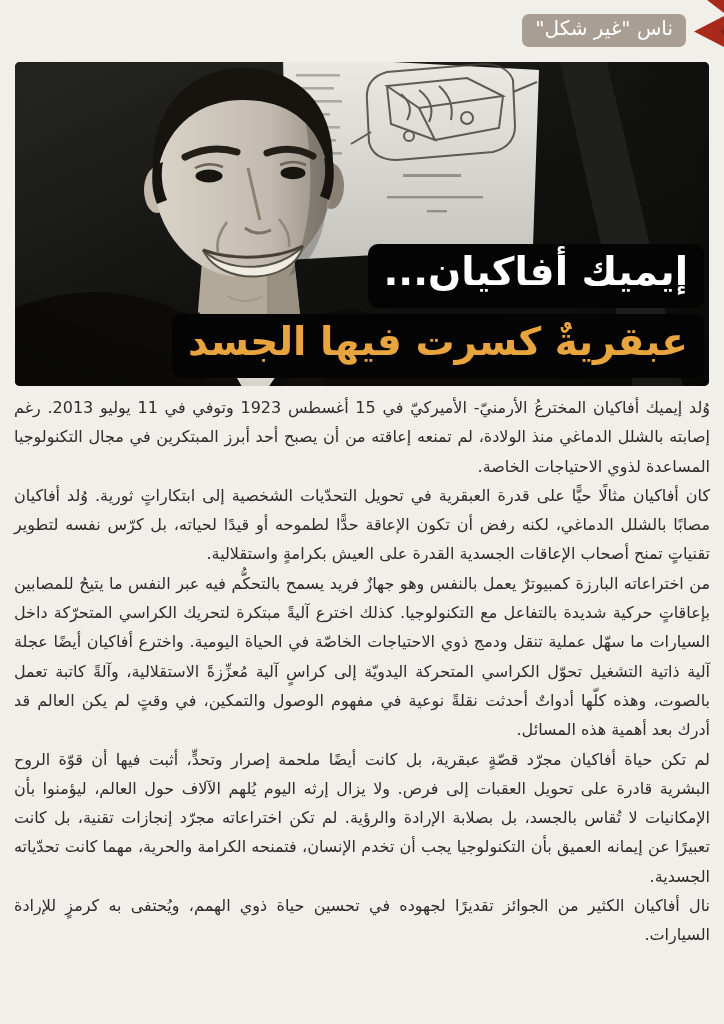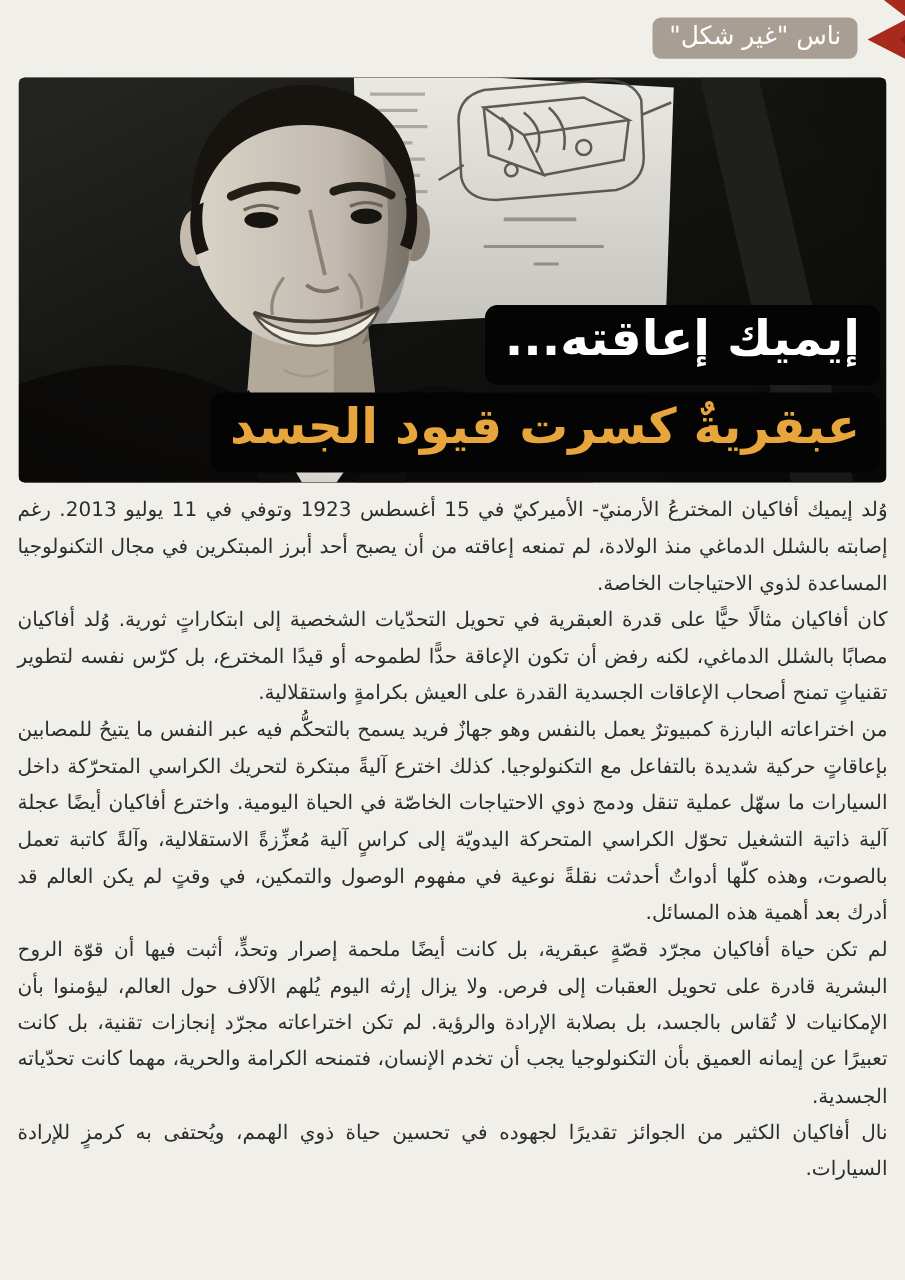--- a/index.html
+++ b/index.html
@@ -188,25 +188,25 @@
 
         <path d="M188,188 C212,212 264,210 288,184 C278,222 206,226 188,188 Z" fill="#efece4" stroke="#575045" stroke-width="2"></path>
         <path d="M188,188 C218,199 262,197 288,184" stroke="#464036" stroke-width="3" fill="none"></path>
 
         <path d="M212,234 q18,10 36,0" stroke="#9a9183" stroke-width="2" fill="none" opacity="0.7"></path>
       </g>
 
       <rect width="694" height="324" fill="url(#vignette)"></rect>
     </svg>
 
-    <div class="title-box title-line1">إيميك إعاقته...</div>
-    <div class="title-box title-line2">عبقريةٌ كسرت قيود الجسد</div>
+    <div class="title-box title-line1">إيميك أفاكيان...</div>
+    <div class="title-box title-line2">عبقريةٌ كسرت فيها الجسد</div>
   </figure>
 
   <article class="article">
     <p>وُلد إيميك أفاكيان المخترعُ الأرمنيّ- الأميركيّ في 15 أغسطس 1923 وتوفي في 11 يوليو 2013. رغم إصابته بالشلل الدماغي منذ الولادة، لم تمنعه إعاقته من أن يصبح أحد أبرز المبتكرين في مجال التكنولوجيا المساعدة لذوي الاحتياجات الخاصة.</p>
-    <p>كان أفاكيان مثالًا حيًّا على قدرة العبقرية في تحويل التحدّيات الشخصية إلى ابتكاراتٍ ثورية. وُلد أفاكيان مصابًا بالشلل الدماغي، لكنه رفض أن تكون الإعاقة حدًّا لطموحه أو قيدًا المخترع، بل كرّس نفسه لتطوير تقنياتٍ تمنح أصحاب الإعاقات الجسدية القدرة على العيش بكرامةٍ واستقلالية.</p>
+    <p>كان أفاكيان مثالًا حيًّا على قدرة العبقرية في تحويل التحدّيات الشخصية إلى ابتكاراتٍ ثورية. وُلد أفاكيان مصابًا بالشلل الدماغي، لكنه رفض أن تكون الإعاقة حدًّا لطموحه أو قيدًا لحياته، بل كرّس نفسه لتطوير تقنياتٍ تمنح أصحاب الإعاقات الجسدية القدرة على العيش بكرامةٍ واستقلالية.</p>
     <p>من اختراعاته البارزة كمبيوترٌ يعمل بالنفس وهو جهازٌ فريد يسمح بالتحكُّم فيه عبر النفس ما يتيحُ للمصابين بإعاقاتٍ حركية شديدة بالتفاعل مع التكنولوجيا. كذلك اخترع آليةً مبتكرة لتحريك الكراسي المتحرّكة داخل السيارات ما سهّل عملية تنقل ودمج ذوي الاحتياجات الخاصّة في الحياة اليومية. واخترع أفاكيان أيضًا عجلة آلية ذاتية التشغيل تحوّل الكراسي المتحركة اليدويّة إلى كراسٍ آلية مُعزِّزةً الاستقلالية، وآلةً كاتبة تعمل بالصوت، وهذه كلّها أدواتٌ أحدثت نقلةً نوعية في مفهوم الوصول والتمكين، في وقتٍ لم يكن العالم قد أدرك بعد أهمية هذه المسائل.</p>
     <p>لم تكن حياة أفاكيان مجرّد قصّةٍ عبقرية، بل كانت أيضًا ملحمة إصرار وتحدٍّ، أثبت فيها أن قوّة الروح البشرية قادرة على تحويل العقبات إلى فرص. ولا يزال إرثه اليوم يُلهم الآلاف حول العالم، ليؤمنوا بأن الإمكانيات لا تُقاس بالجسد، بل بصلابة الإرادة والرؤية. لم تكن اختراعاته مجرّد إنجازات تقنية، بل كانت تعبيرًا عن إيمانه العميق بأن التكنولوجيا يجب أن تخدم الإنسان، فتمنحه الكرامة والحرية، مهما كانت تحدّياته الجسدية.</p>
     <p>نال أفاكيان الكثير من الجوائز تقديرًا لجهوده في تحسين حياة ذوي الهمم، ويُحتفى به كرمزٍ للإرادة السيارات.</p>
   </article>
 
 </div>
 
 </body></html>

